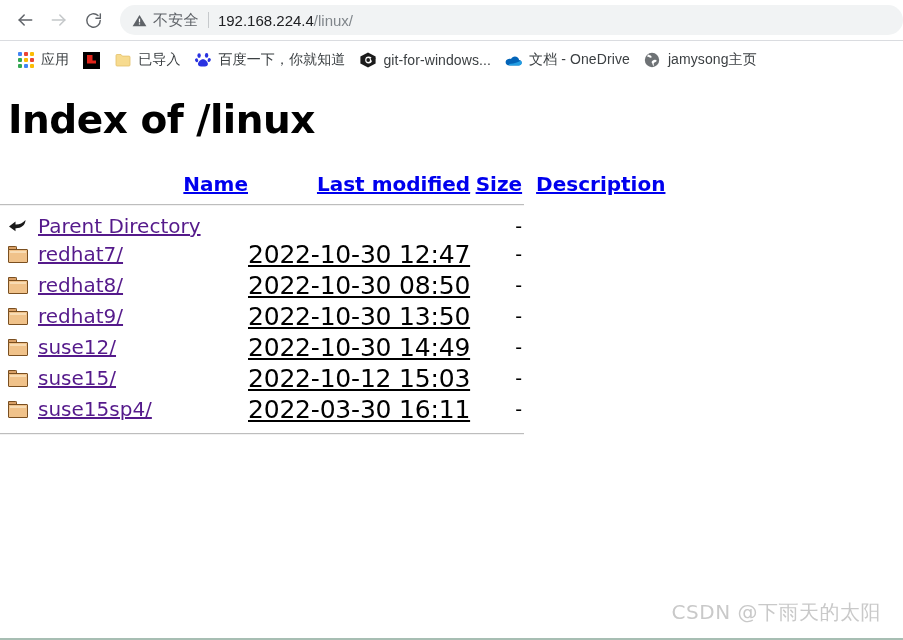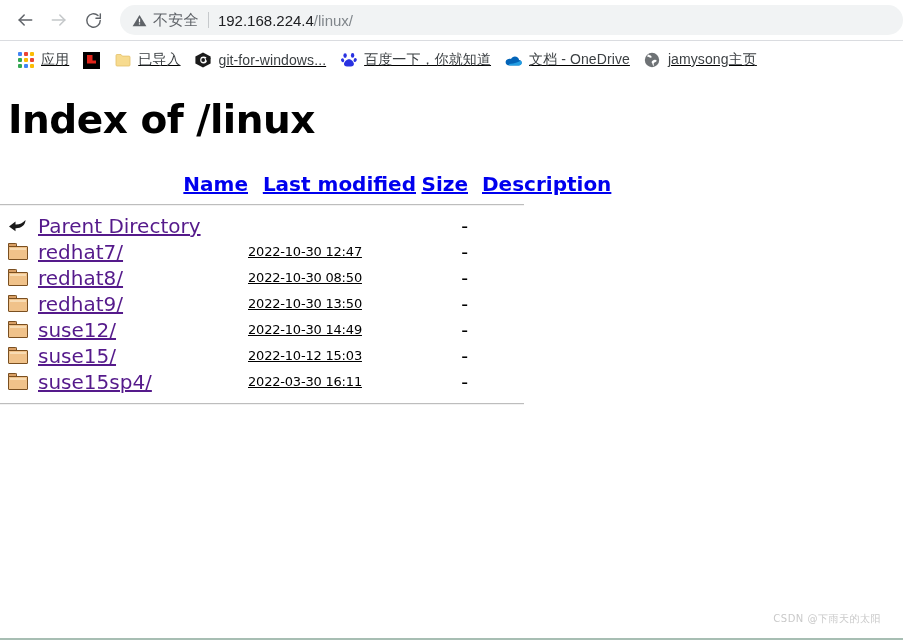--- a/index.html
+++ b/index.html
@@ -98,21 +98,20 @@
     background: #ffffff;
   }
   .bookmark {
     display: flex;
     align-items: center;
     height: 26px;
     padding: 0 7px;
     border-radius: 4px;
     cursor: pointer;
     flex: 0 0 auto;
-    text-decoration: underline;
   }
   .bookmark .bm-icon {
     width: 17px;
     height: 17px;
     flex: 0 0 auto;
     display: flex;
     align-items: center;
     justify-content: center;
     margin-right: 7px;
   }
@@ -239,29 +238,29 @@
     border-radius: 1px;
   }
   .folder-icon .body::after {
     content: "";
     position: absolute;
     left: 1px; right: 1px; top: 1px;
     height: 2px;
     background: #f8dcb4;
   }
 
-  .date-cell { font-size: 13px; letter-spacing: -0.2px; }
+  .date-cell { font-size: 25px; letter-spacing: -0.2px; }
   .dash-cell { font-size: 19px; }
 
   
   #watermark {
     position: absolute;
     right: 22px;
     bottom: 14px;
-    font-size: 10px;
+    font-size: 20px;
     color: #c9c9c9;
     font-family: "DejaVu Sans", "Liberation Sans", sans-serif;
     letter-spacing: 0.5px;
     white-space: nowrap;
     user-select: none;
   }
   #bottom-rule {
     position: absolute;
     left: 0; bottom: 0;
     width: 903px;
@@ -352,41 +351,41 @@
       <span class="bm-icon">
         <svg width="16" height="15" viewBox="0 0 16 15">
           <path d="M1 2.5 a1 1 0 0 1 1-1 h4 l1.4 1.6 H14 a1 1 0 0 1 1 1 V12 a1 1 0 0 1-1 1 H2 a1 1 0 0 1-1-1 Z" fill="#f7db8f" stroke="#e3c06a" stroke-width="0.8"></path>
         </svg>
       </span>
       <span class="bm-label">已导入</span>
     </div>
 
     <div class="bookmark">
       <span class="bm-icon">
-        <svg width="16" height="16" viewBox="0 0 16 16">
-          <path d="M8 0.4 L15.6 4.6 L15.6 11.4 L8 15.6 L0.4 11.4 L0.4 4.6 Z" fill="#1b1b1b"></path>
-          <circle cx="8.6" cy="8" r="3.4" fill="#ffffff"></circle>
-          <circle cx="8.2" cy="8" r="1.9" fill="#1b1b1b"></circle>
-          <rect x="10.4" y="6.6" width="4.4" height="2.8" fill="#1b1b1b" transform="rotate(-30 10.4 6.6)"></rect>
-        </svg>
-      </span>
-      <span class="bm-label">git-for-windows...</span>
-    </div>
-
-    <div class="bookmark">
-      <span class="bm-icon">
         <svg width="16" height="16" viewBox="0 0 16 16" fill="#2932e1">
           <ellipse cx="4.1" cy="3.6" rx="1.7" ry="2.4"></ellipse>
           <ellipse cx="11.6" cy="3.4" rx="1.7" ry="2.4"></ellipse>
           <ellipse cx="1.6" cy="8.3" rx="1.5" ry="2" transform="rotate(-20 1.6 8.3)"></ellipse>
           <ellipse cx="14.2" cy="8.1" rx="1.5" ry="2" transform="rotate(20 14.2 8.1)"></ellipse>
           <path d="M8 7.2 c2.6 0 4.6 2.5 4.9 4.4 c0.3 1.9-1.2 3-3 3 h-3.9 c-1.8 0-3.3-1.1-3-3 C3.3 9.7 5.4 7.2 8 7.2 Z"></path>
         </svg>
       </span>
       <span class="bm-label">百度一下，你就知道</span>
+    </div>
+
+    <div class="bookmark">
+      <span class="bm-icon">
+        <svg width="16" height="16" viewBox="0 0 16 16">
+          <path d="M8 0.4 L15.6 4.6 L15.6 11.4 L8 15.6 L0.4 11.4 L0.4 4.6 Z" fill="#1b1b1b"></path>
+          <circle cx="8.6" cy="8" r="3.4" fill="#ffffff"></circle>
+          <circle cx="8.2" cy="8" r="1.9" fill="#1b1b1b"></circle>
+          <rect x="10.4" y="6.6" width="4.4" height="2.8" fill="#1b1b1b" transform="rotate(-30 10.4 6.6)"></rect>
+        </svg>
+      </span>
+      <span class="bm-label">git-for-windows...</span>
     </div>
 
     <div class="bookmark">
       <span class="bm-icon">
         <svg width="17" height="13" viewBox="0 0 17 13">
           <path d="M4.6 11.6 h9.1 c1.7 0 3.1-1.2 3.1-2.8 c0-1.5-1.2-2.7-2.7-2.8 c-0.3-2-2.1-3.5-4.2-3.5 c-1.7 0-3.2 1-3.9 2.4 C3.3 4.5 1.2 5.6 0.7 7.6 c-0.4 1.8 0.9 4 3.9 4 Z" fill="#0364b8"></path>
           <path d="M4.6 11.6 h9.1 c1.7 0 3.1-1.2 3.1-2.8 c0-0.9-0.5-1.8-1.2-2.3 c-1 1-5.6 3-11.6 3.5 c0.1 1 0.9 1.6 0.6 1.6 Z" fill="#28a8ea" opacity="0.85"></path>
         </svg>
       </span>
       <span class="bm-label">文档 - OneDrive</span>

